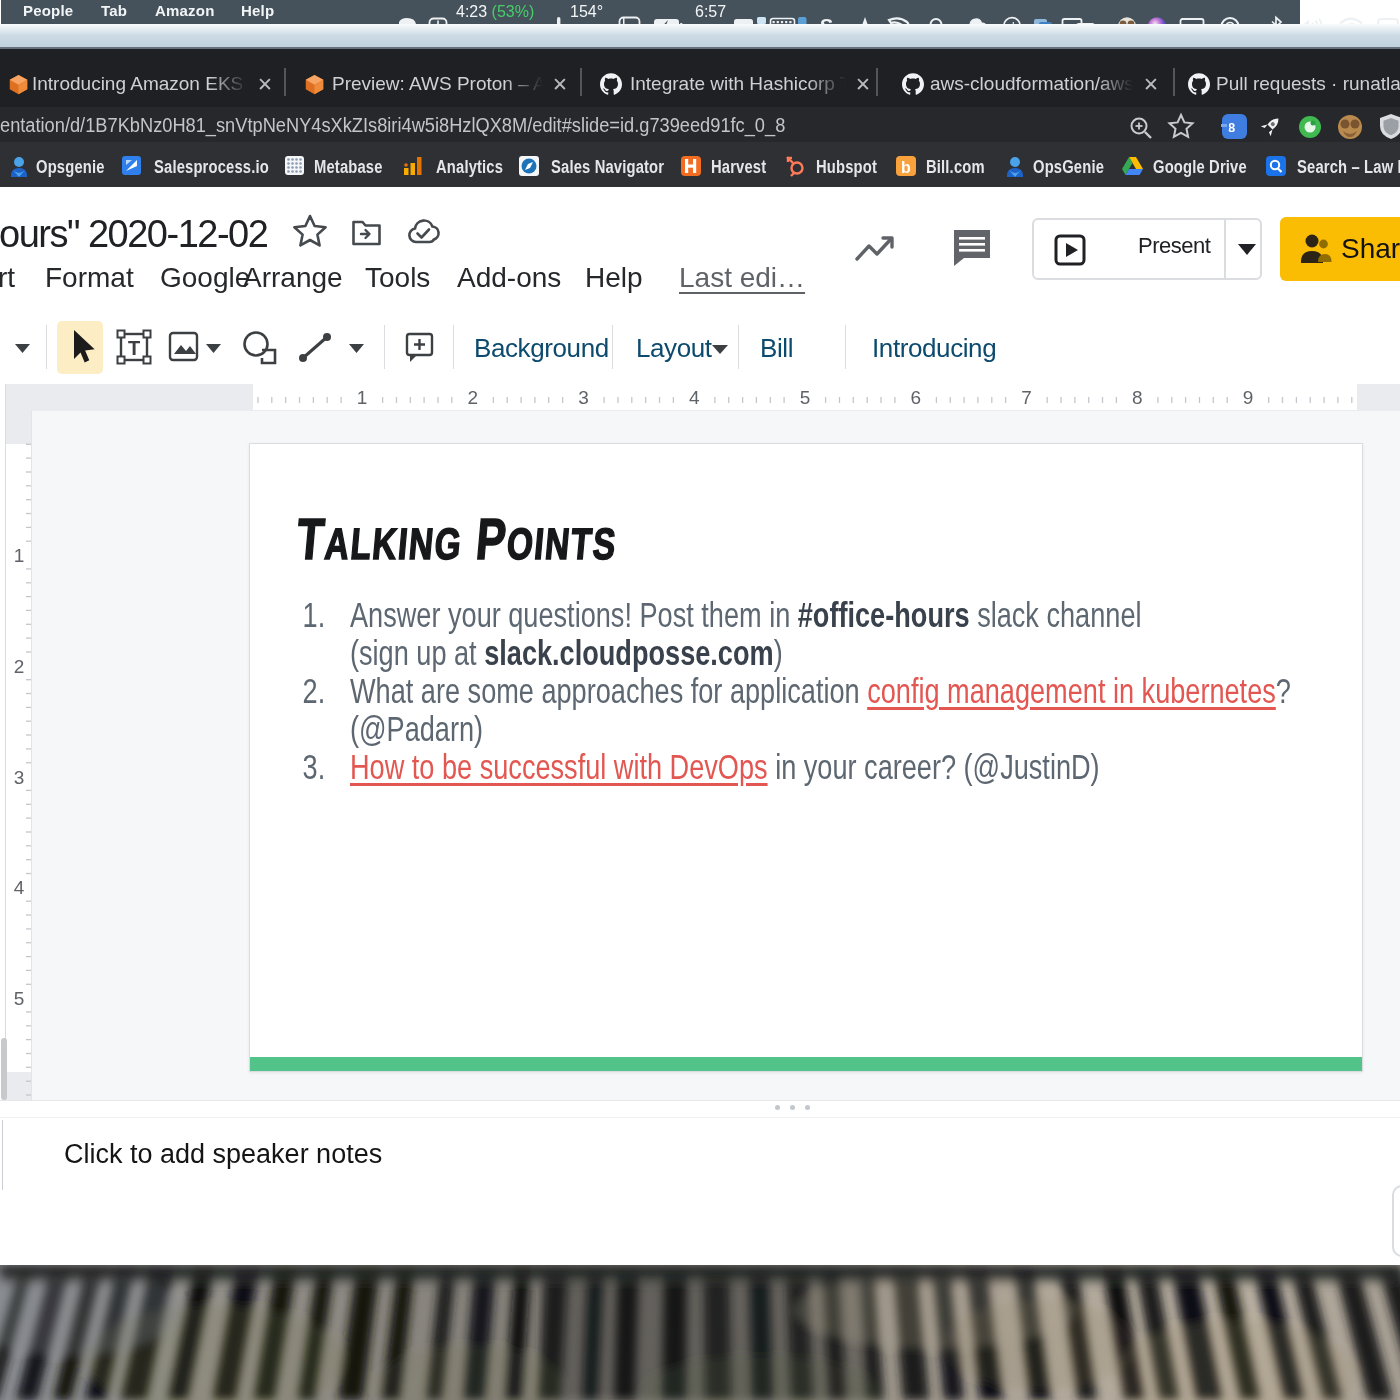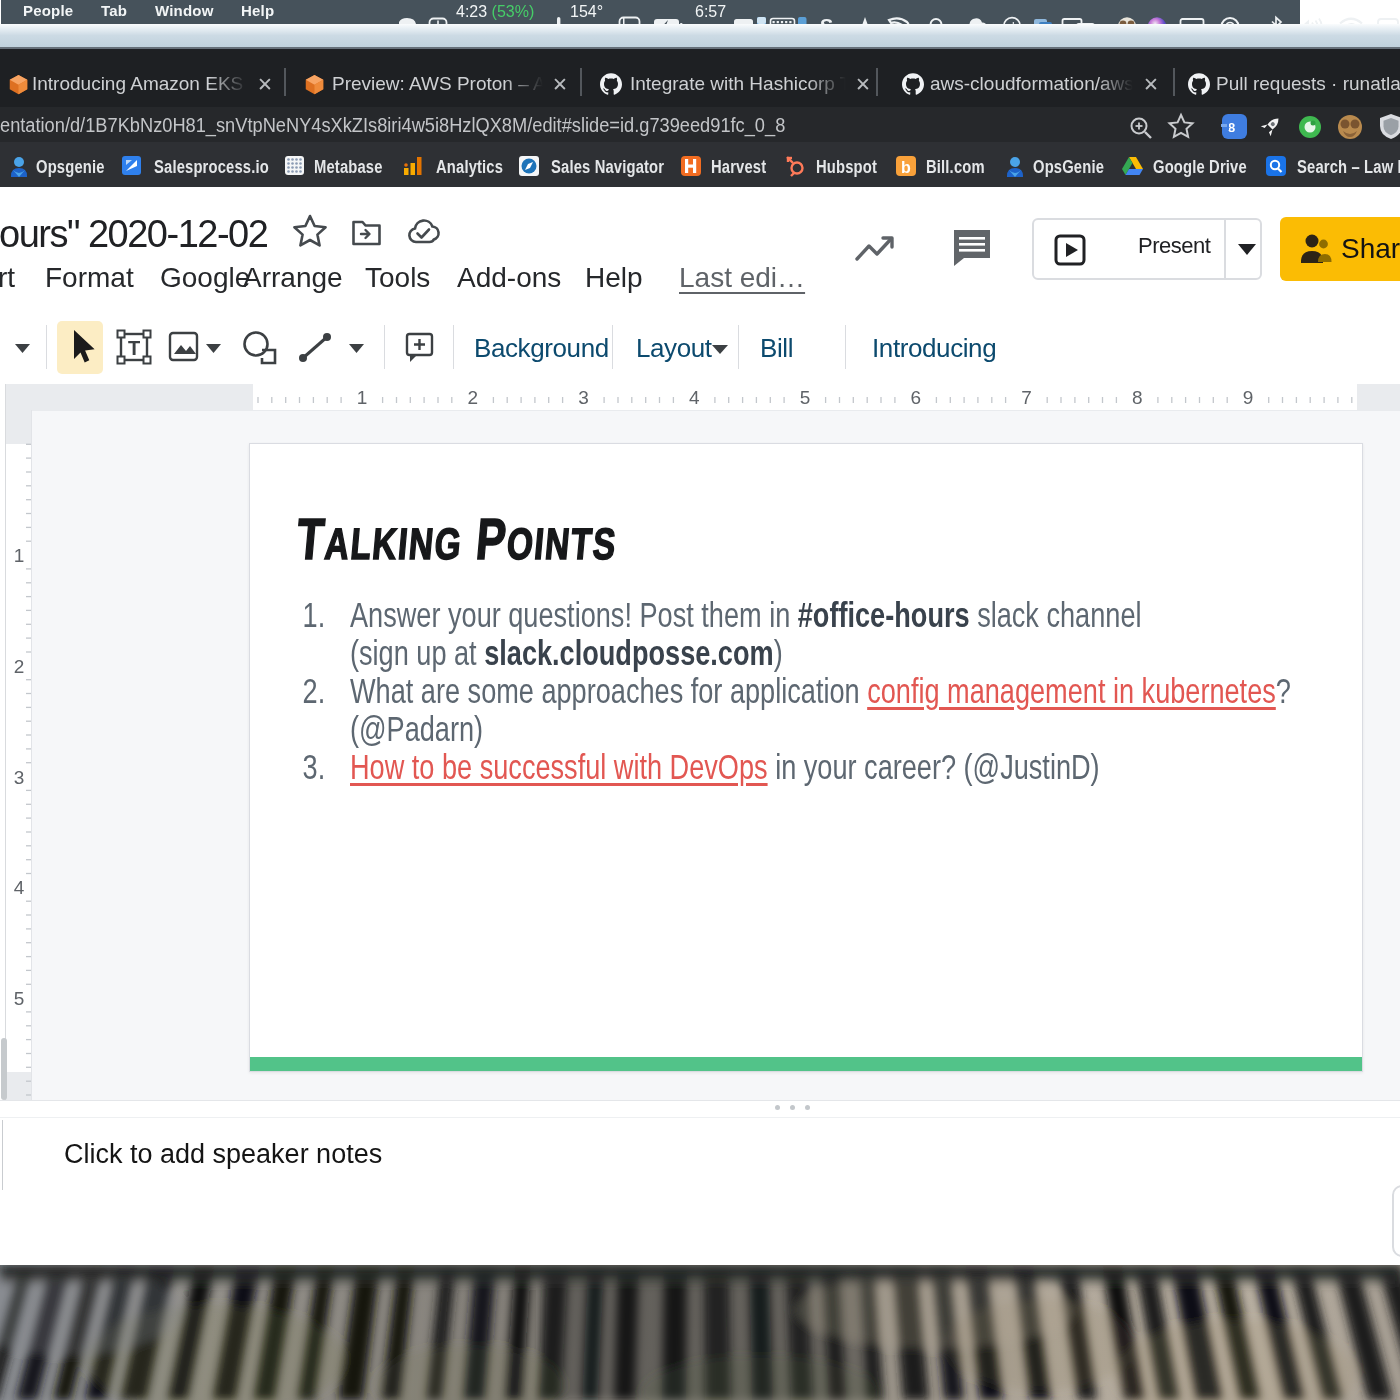--- a/index.html
+++ b/index.html
@@ -61,21 +61,21 @@
   #wall   { left:0; top:1265px; width:1400px; height:135px; background:#8e8a80; overflow:hidden; }
   .dot { position:absolute; top:1105px; width:5px; height:5px; border-radius:50%; background:#c3c7cb; }
 </style>
 </head>
 <body>
 <div id="page">
 
   <div class="abs" id="menubar">
     <span class="m" style="left:22px">People</span>
     <span class="m" style="left:100px">Tab</span>
-    <span class="m" style="left:154px">Window</span>
+    <span class="m" style="left:154px">Amazon</span>
     <span class="m" style="left:240px">Help</span>
     <span class="mr" style="left:455px">4:23 <span style="color:#46cd68">(53%)</span></span>
     <span class="mr" style="left:569px">154°</span>
     <span class="mr" style="left:694px">6:57</span>
   </div>
   <div class="abs" style="left:0;top:0;width:1400px;height:28px;margin-top:12px;">
 <svg width="1400" height="28">
 <path d="M399 10 q2 -4 8 -4 q8 0 9 6 q1 6 -2 9 q-2 2 -5 2 q-6 0 -6 -4 l0 -3 q-4 1 -4 -3 z" fill="#eef1f3"></path>
         <rect x="429.5" y="6.5" width="17" height="16" rx="4" fill="none" stroke="#eef1f3" stroke-width="1.8"></rect>
         <circle cx="438" cy="14.5" r="2" fill="#eef1f3"></circle>

